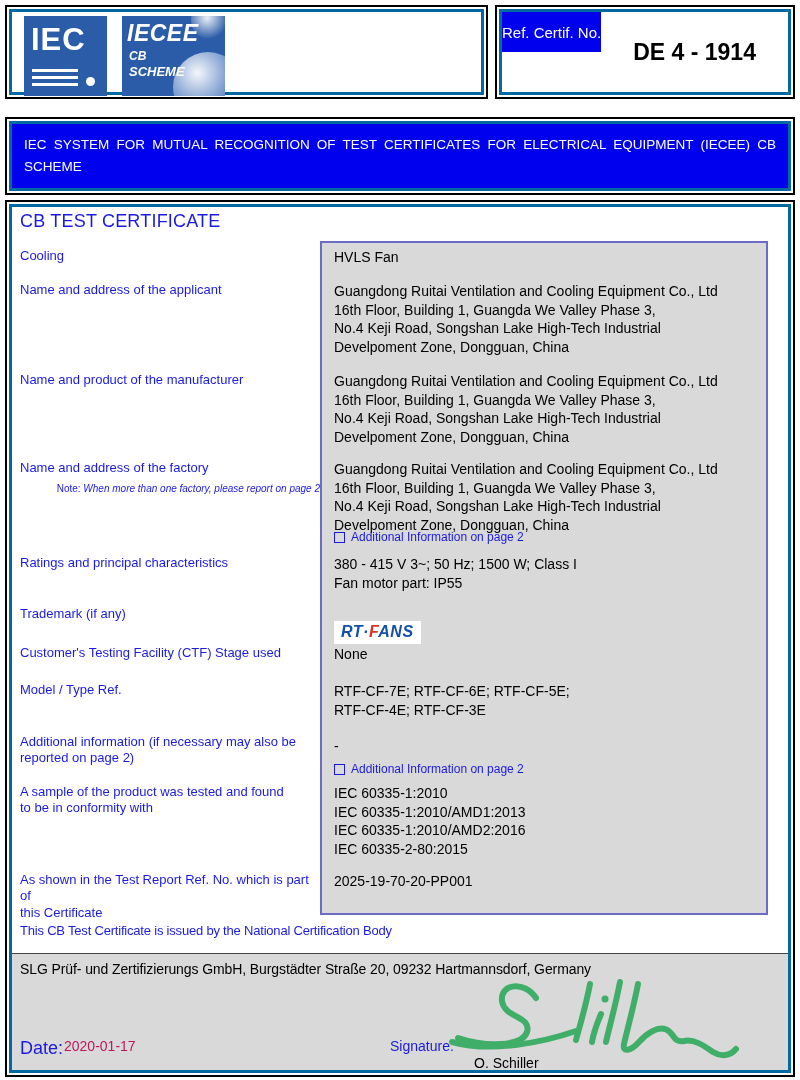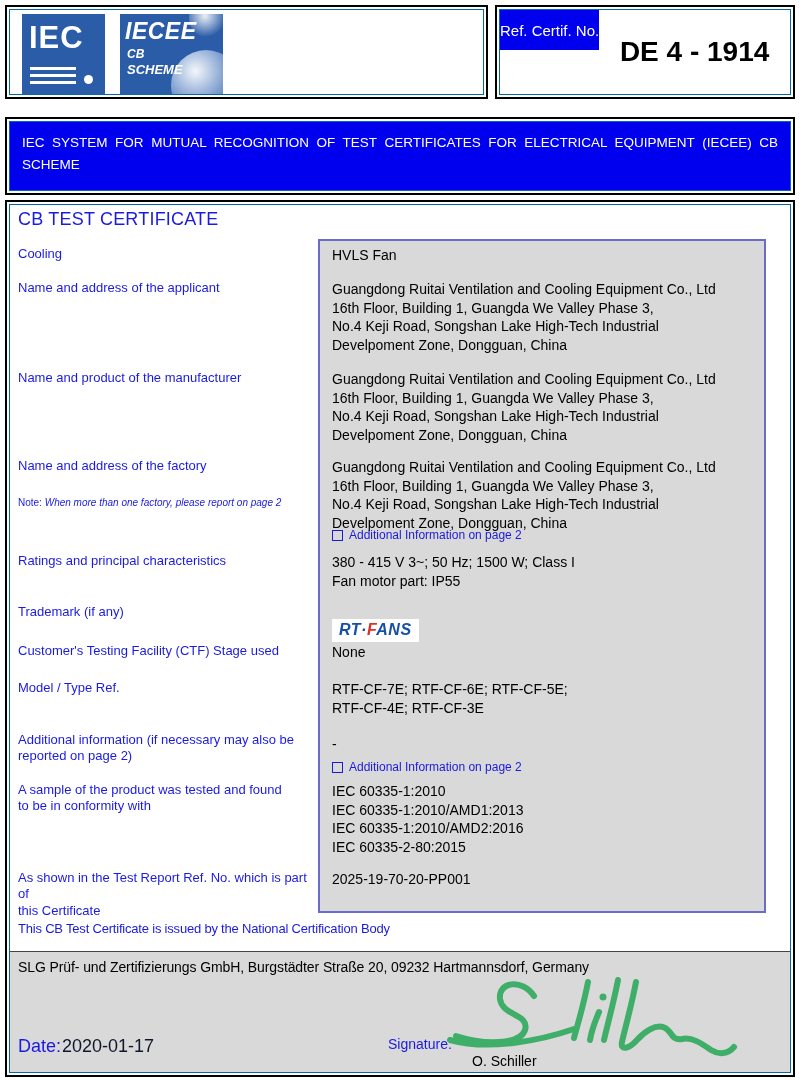--- a/index.html
+++ b/index.html
@@ -13,60 +13,60 @@
   }
   html,body{margin:0;padding:0;background:#fff;}
   .page{
     position:relative; width:800px; height:1080px; background:#fff;
     font-family:"Liberation Sans","DejaVu Sans",sans-serif; color:var(--ink);
     overflow:hidden;
   }
   .page *{box-sizing:border-box;}
   
   .dbox{position:absolute; border:2px solid #000; padding:2px; background:#fff;}
-  .dbox-in{position:relative; width:100%; height:100%; border:1px solid #0369a1; background:#fff;}
+  .dbox-in{position:relative; width:100%; height:100%; border:3px solid #0369a1; background:#fff;}
 
   
   .hdr-left{left:5px; top:5px; width:483px; height:94px;}
   .iec-logo{position:absolute; left:12px; top:4px; width:83px; height:80px; background:var(--logo-blue); color:#fff;}
   .iec-txt{font-size:31px; font-weight:bold; letter-spacing:1px; margin:8px 0 0 7px; line-height:1;}
   .iec-lines{position:absolute; left:8px; bottom:10px; width:46px;}
   .iec-lines div{height:3px; background:#fff; margin-top:4px;}
   .iec-dot{position:absolute; right:12px; bottom:10px; width:9px; height:9px; border-radius:50%; background:#fff;}
   .iecee-logo{position:absolute; left:110px; top:4px; width:103px; height:80px; background:var(--logo-blue); color:#fff; overflow:hidden;}
   .iecee-logo::before{content:""; position:absolute; right:-18px; bottom:-26px; width:70px; height:70px; border-radius:50%;
     background:radial-gradient(circle at 35% 30%, rgba(255,255,255,0.95), rgba(190,210,240,0.55) 45%, rgba(120,150,200,0.25) 70%);}
   .iecee-logo::after{content:""; position:absolute; right:-6px; top:-16px; width:40px; height:40px; border-radius:50%;
     background:radial-gradient(circle at 40% 45%, rgba(255,255,255,0.9), rgba(255,255,255,0) 65%);}
   .iecee-l1{position:relative; font-size:23px; font-weight:bold; font-style:italic; margin:6px 0 0 5px; line-height:1; letter-spacing:0.5px; z-index:2;}
   .iecee-l2{position:relative; font-size:12px; font-weight:bold; font-style:italic; margin:5px 0 0 7px; line-height:1; z-index:2;}
   .iecee-l3{position:relative; font-size:13px; font-weight:bold; font-style:italic; margin:3px 0 0 7px; line-height:1; z-index:2;}
 
   .hdr-right{left:495px; top:5px; width:300px; height:94px;}
   .hdr-right .dbox-in{display:flex; flex-direction:row;}
   .ref-bar{height:40px; background:var(--blue); color:#fff; display:flex; align-items:center; justify-content:center; font-size:15px;}
-  .cert-no{flex:1; display:flex; align-items:center; justify-content:center; font-size:28px; font-weight:bold; color:#000;}
+  .cert-no{flex:1; display:flex; align-items:center; justify-content:center; font-size:23px; font-weight:bold; color:#000;}
 
   
   .banner{left:5px; top:117px; width:790px; height:78px;}
   .banner-in{background:var(--blue); color:#fff; font-size:13.5px; line-height:1.6; padding:10px 12px 0 12px; text-align:justify;}
 
   
   .main{left:5px; top:200px; width:790px; height:877px;}
   .main-in{background:#fff;}
   .abs{position:absolute;}
   .lbl{color:var(--label-blue); font-size:13px; line-height:1.25; width:300px;}
   .ml{white-space:pre-line;}
   .title{left:8px; top:4px; color:var(--label-blue); font-size:18px; letter-spacing:0.2px;}
   .note{font-size:10px; color:var(--label-blue); width:300px;}
   .note i{font-style:italic;}
 
   .l-product{left:8px; top:41px;} .l-applicant{left:8px; top:75px;}
   .l-manufacturer{left:8px; top:165px;} .l-factory{left:8px; top:253px;}
-  .l-note{left:8px; top:292px;} .l-ratings{left:8px; top:348px;}
+  .l-note{left:8px; top:276px;text-align:right;} .l-ratings{left:8px; top:348px;}
   .l-trademark{left:8px; top:399px;} .l-ctf{left:8px; top:438px;}
   .l-model{left:8px; top:475px;} .l-additional{left:8px; top:527px;}
   .l-sample{left:8px; top:577px;} .l-report{left:8px; top:665px;}
 
   .valbox{left:308px; top:34px; width:448px; height:674px; background:var(--box-bg); border:2px solid var(--box-border);}
   .val{position:absolute; left:12px; font-size:14px; line-height:18.5px; color:#000; white-space:pre-line; width:425px;}
   .v-product{top:5px;} .v-applicant{top:39px;} .v-manufacturer{top:129px;}
   .v-factory{top:217px;} .v-factory-add{top:287px;} .v-ratings{top:312px;}
   .v-logo{top:359px;} .v-ctf{top:402px;} .v-model{top:439px;}
   .v-dash{top:494px;} .v-add2{top:519px;} .v-standards{top:541px;} .v-report{top:629px;}
@@ -76,21 +76,21 @@
 
   .tm-patch{display:inline-block; background:#fff; padding:1px 7px 2px 7px; line-height:20px;}
   .tm{font-style:italic; font-weight:bold; font-size:16px; letter-spacing:0.5px;}
   .tm-blue{color:#1550a8;} .tm-red{color:#d93226;}
 
   .issued{left:8px; top:716px; color:var(--label-blue); font-size:13px; letter-spacing:-0.2px; width:600px;}
 
   .greyfoot{position:absolute; left:0; right:0; top:746px; bottom:0; background:var(--box-bg); border-top:1px solid #444;}
   .slg{left:8px; top:7px; font-size:14px; color:#000; letter-spacing:-0.1px; width:760px;}
   .f-datelabel{left:8px; top:84px; color:var(--label-blue); font-size:18px;}
-  .f-datevalue{left:52px; top:84px; font-size:18px; color:#0f172a;}
+  .f-datevalue{left:52px; top:84px; font-size:14px; color:#be185d;}
   .f-siglabel{left:378px; top:84px; color:var(--label-blue); font-size:14px;}
   .f-signer{left:462px; top:101px; font-size:14px; color:#000;}
   .sig-svg{position:absolute; left:432px; top:20px; width:300px; height:96px;}
 </style>
 </head>
 <body>
 
 <div class="page">
 
   <div class="dbox hdr-left">

